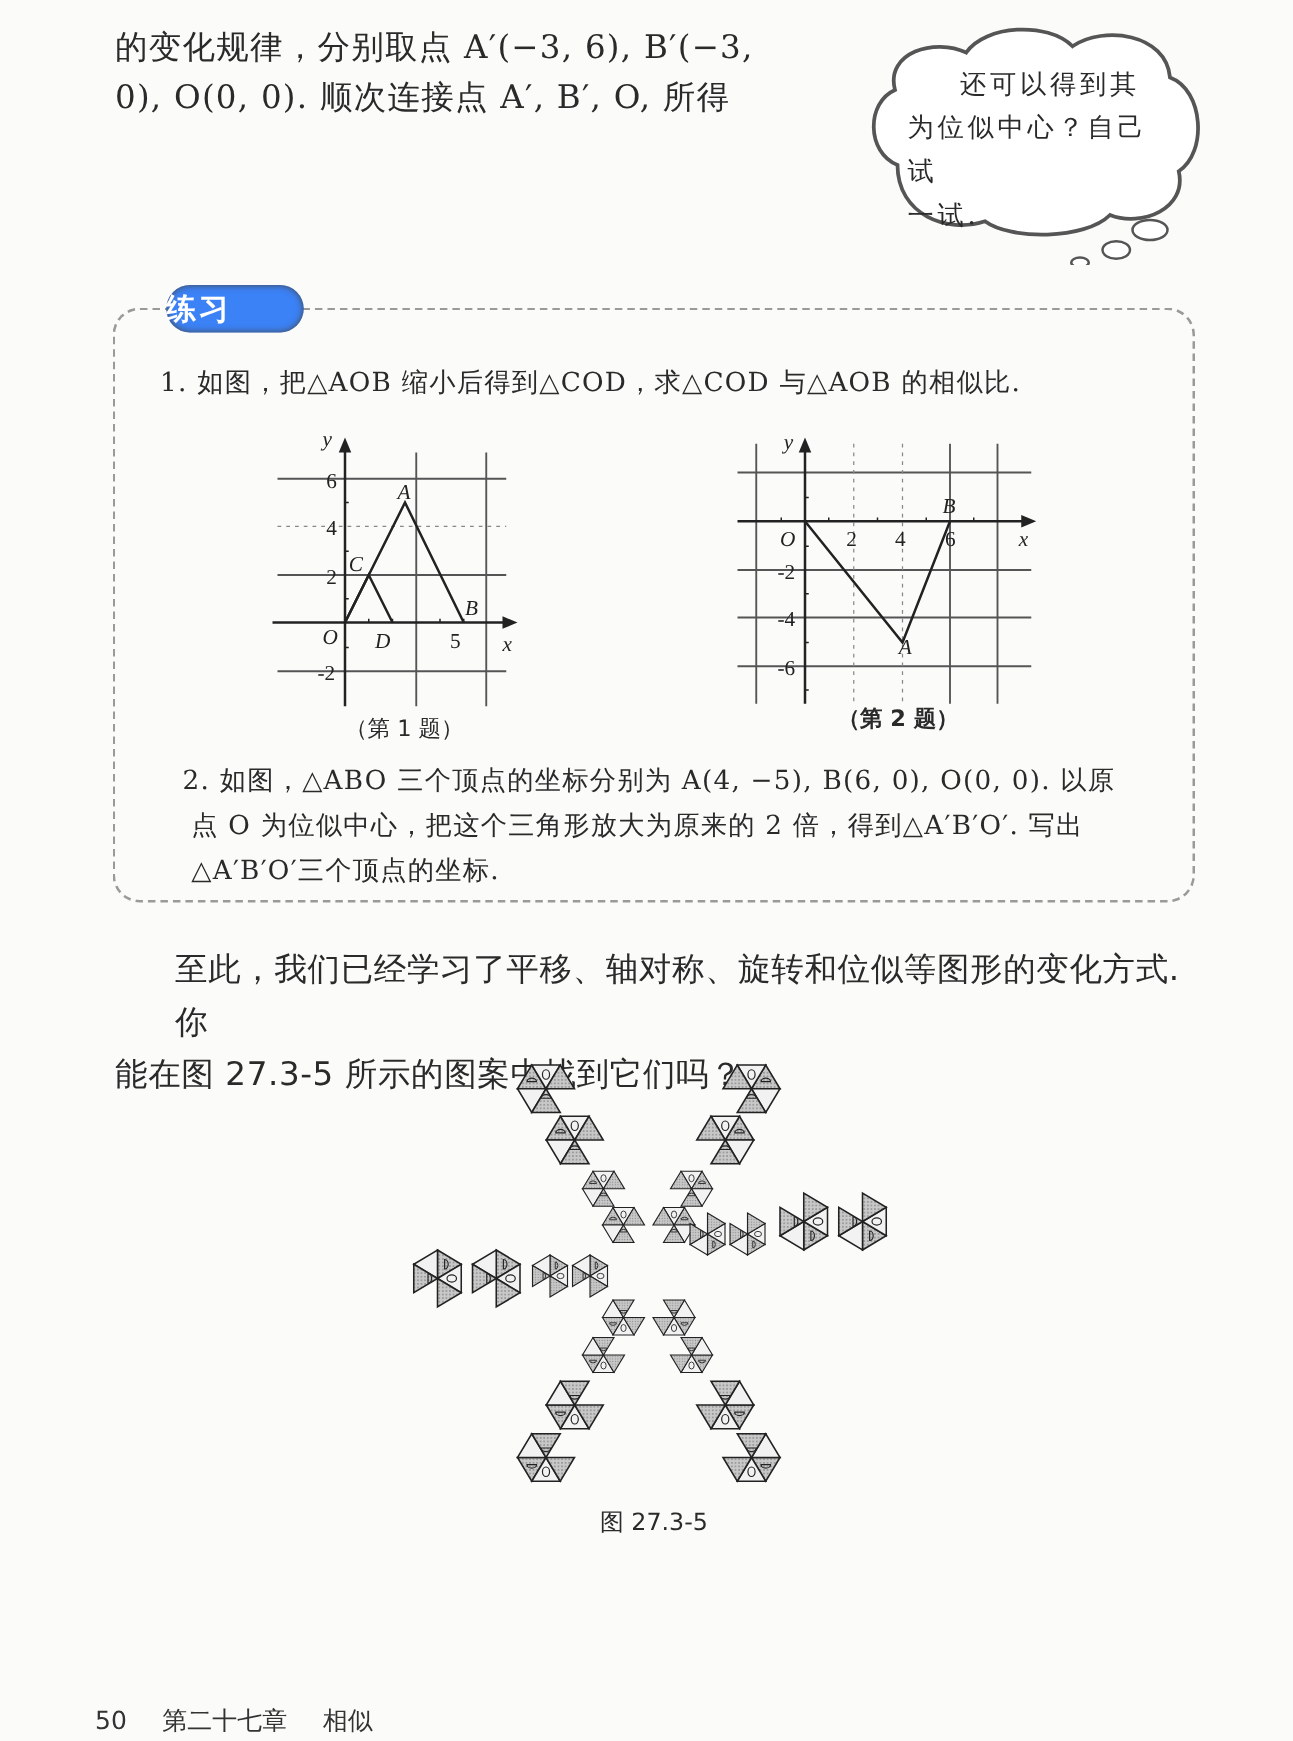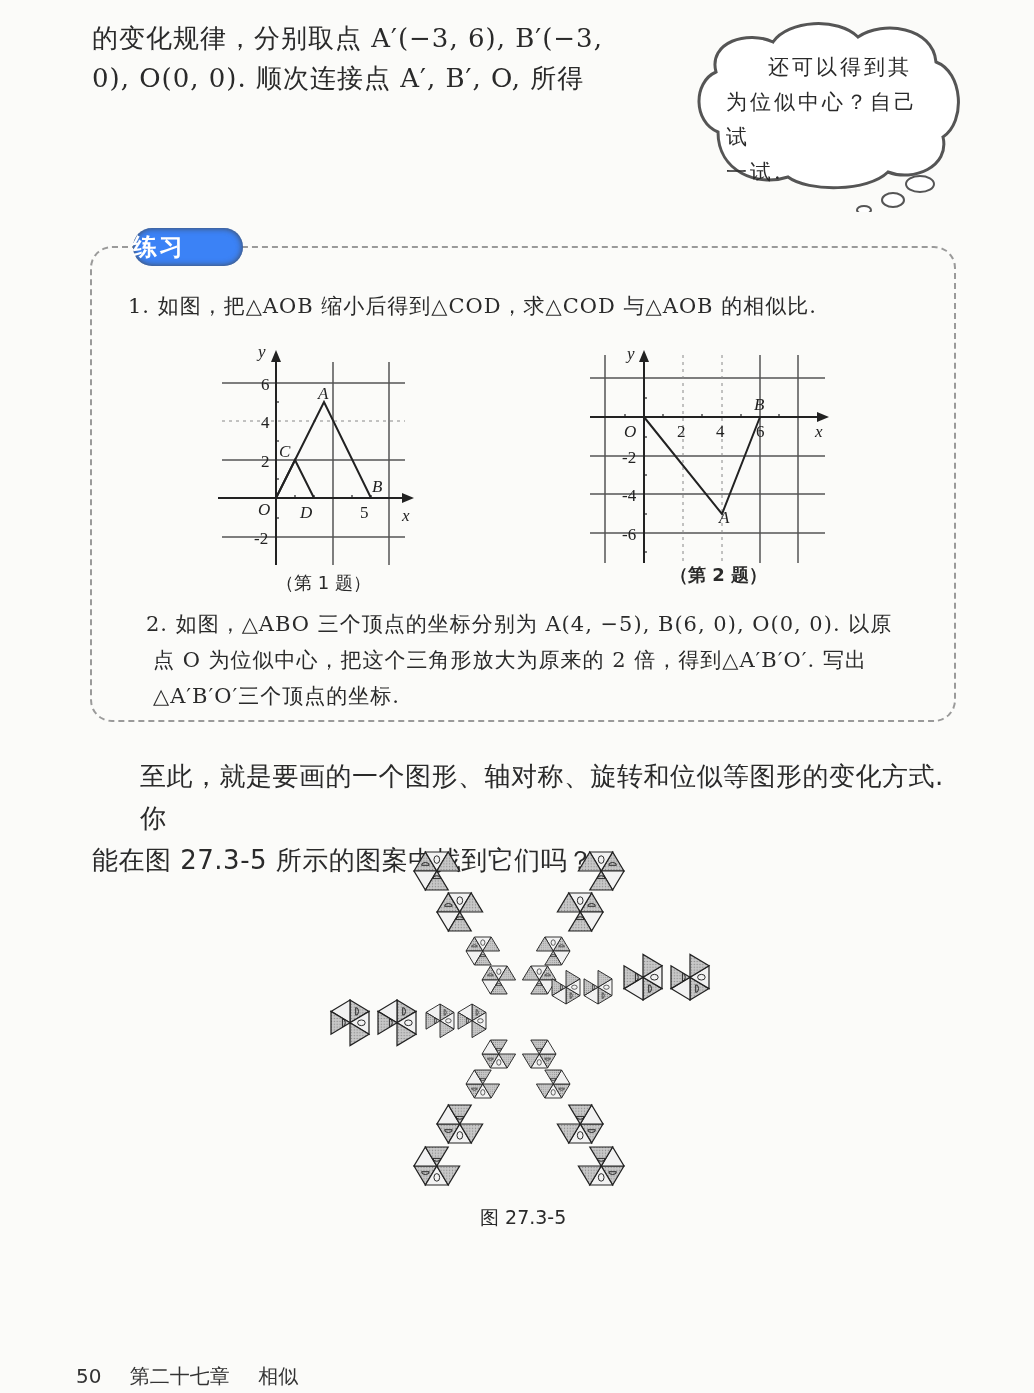--- a/index.html
+++ b/index.html
@@ -147,21 +147,21 @@
     <text x="719" y="523" font-style="italic">A</text>
   </g>
 </svg>
 <div class="abs caption" style="left:670px; top:563px;font-weight:bold;">（第 2 题）</div>
 
 <div class="abs ex-item" style="left:128px; top:606px;margin-left:18px;">2. 如图，△ABO 三个顶点的坐标分别为 A(4, −5), B(6, 0), O(0, 0). 以原</div>
 <div class="abs ex-item" style="left:153px; top:642px;">点 O 为位似中心，把这个三角形放大为原来的 2 倍，得到△A′B′O′. 写出</div>
 <div class="abs ex-item" style="left:153px; top:678px;">△A′B′O′三个顶点的坐标.</div>
 
 <div class="abs intro">
-  <div style="padding-left:48px">至此，就是要画的一个图形、轴对称、旋转和位似等图形的变化方式. 你</div>
+  <div style="padding-left:48px">至此，我们已经学习了平移、轴对称、旋转和位似等图形的变化方式. 你</div>
   <div>能在图 27.3-5 所示的图案中找到它们吗？</div>
 </div>
 
 <svg class="abs" style="left:320px; top:840px;" width="400" height="360" viewBox="320 840 400 360">
   <defs>
     <pattern id="dots" width="3" height="3" patternUnits="userSpaceOnUse">
       <rect width="3" height="3" fill="#c8c8c8"></rect>
       <circle cx="1.5" cy="1.5" r="0.7" fill="#888"></circle>
     </pattern>
     <g id="tile">

